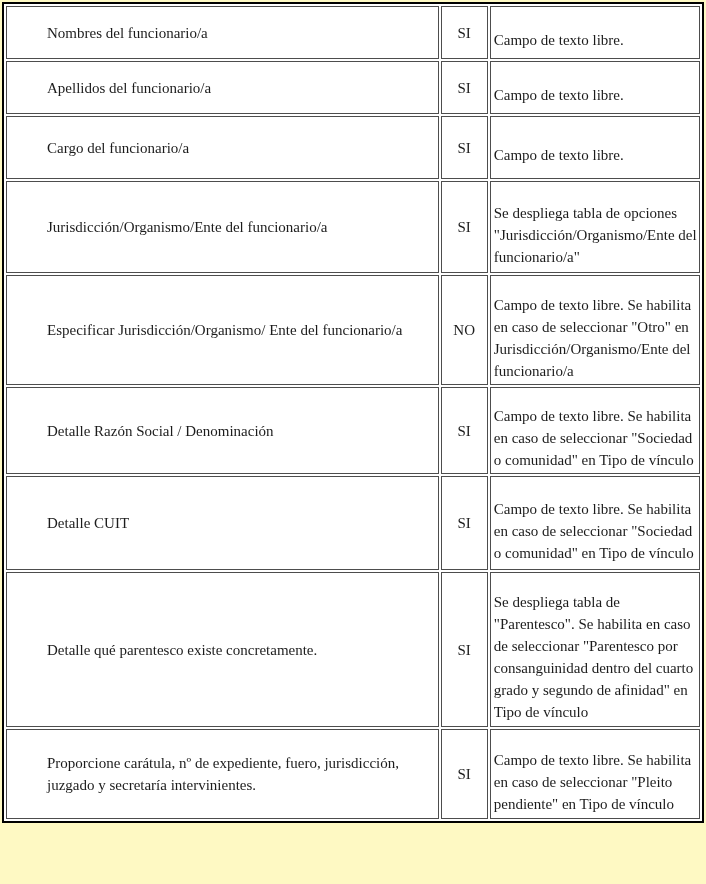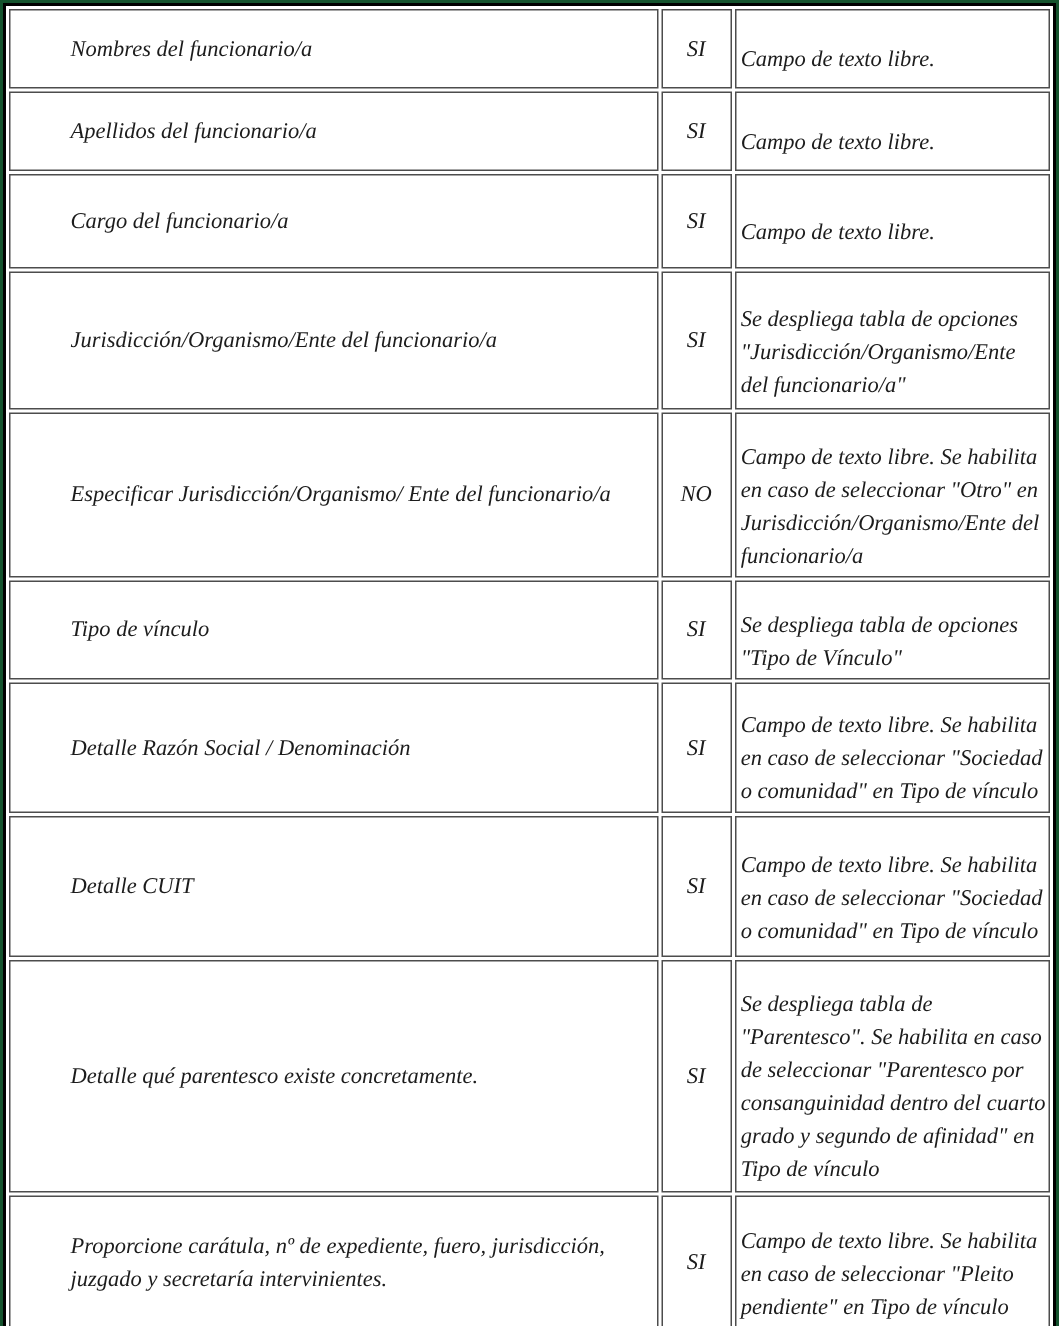--- a/index.html
+++ b/index.html
@@ -6,25 +6,24 @@
     margin: 0;
     padding: 0;
     background: #ffffff;
     width: 706px;
   }
   .page {
     width: 706px;
     height: 884px;
     box-sizing: border-box;
     padding: 2px;
-    background: #14532d;
+    background: #fef9c3;
     font-family: "Liberation Serif", "DejaVu Serif", serif;
     font-size: 15px;
     color: #1c1c1c;
-    font-style: italic;
   }
   table.spec {
     width: 702px;
     box-sizing: border-box;
     border-collapse: separate;
     border-spacing: 2px;
     border: 2px solid #000000;
     table-layout: fixed;
     background: #ffffff;
   }
@@ -92,25 +91,20 @@
       <tr class="row-4">
         <td class="field-cell">Jurisdicción/Organismo/Ente del funcionario/a</td>
         <td class="req-cell">SI</td>
         <td class="desc-cell">Se despliega tabla de opciones "Jurisdicción/Organismo/Ente del funcionario/a"</td>
       </tr>
       <tr class="row-5">
         <td class="field-cell">Especificar Jurisdicción/Organismo/ Ente del funcionario/a</td>
         <td class="req-cell">NO</td>
         <td class="desc-cell">Campo de texto libre. Se habilita en caso de seleccionar "Otro" en Jurisdicción/Organismo/Ente del funcionario/a</td>
       </tr>
-      <tr class="row-6">
-        <td class="field-cell">Tipo de vínculo</td>
-        <td class="req-cell">SI</td>
-        <td class="desc-cell">Se despliega tabla de opciones "Tipo de Vínculo"</td>
-      </tr>
       <tr class="row-7">
         <td class="field-cell">Detalle Razón Social / Denominación</td>
         <td class="req-cell">SI</td>
         <td class="desc-cell">Campo de texto libre. Se habilita en caso de seleccionar "Sociedad o comunidad" en Tipo de vínculo</td>
       </tr>
       <tr class="row-8">
         <td class="field-cell">Detalle CUIT</td>
         <td class="req-cell">SI</td>
         <td class="desc-cell">Campo de texto libre. Se habilita en caso de seleccionar "Sociedad o comunidad" en Tipo de vínculo</td>
       </tr>

